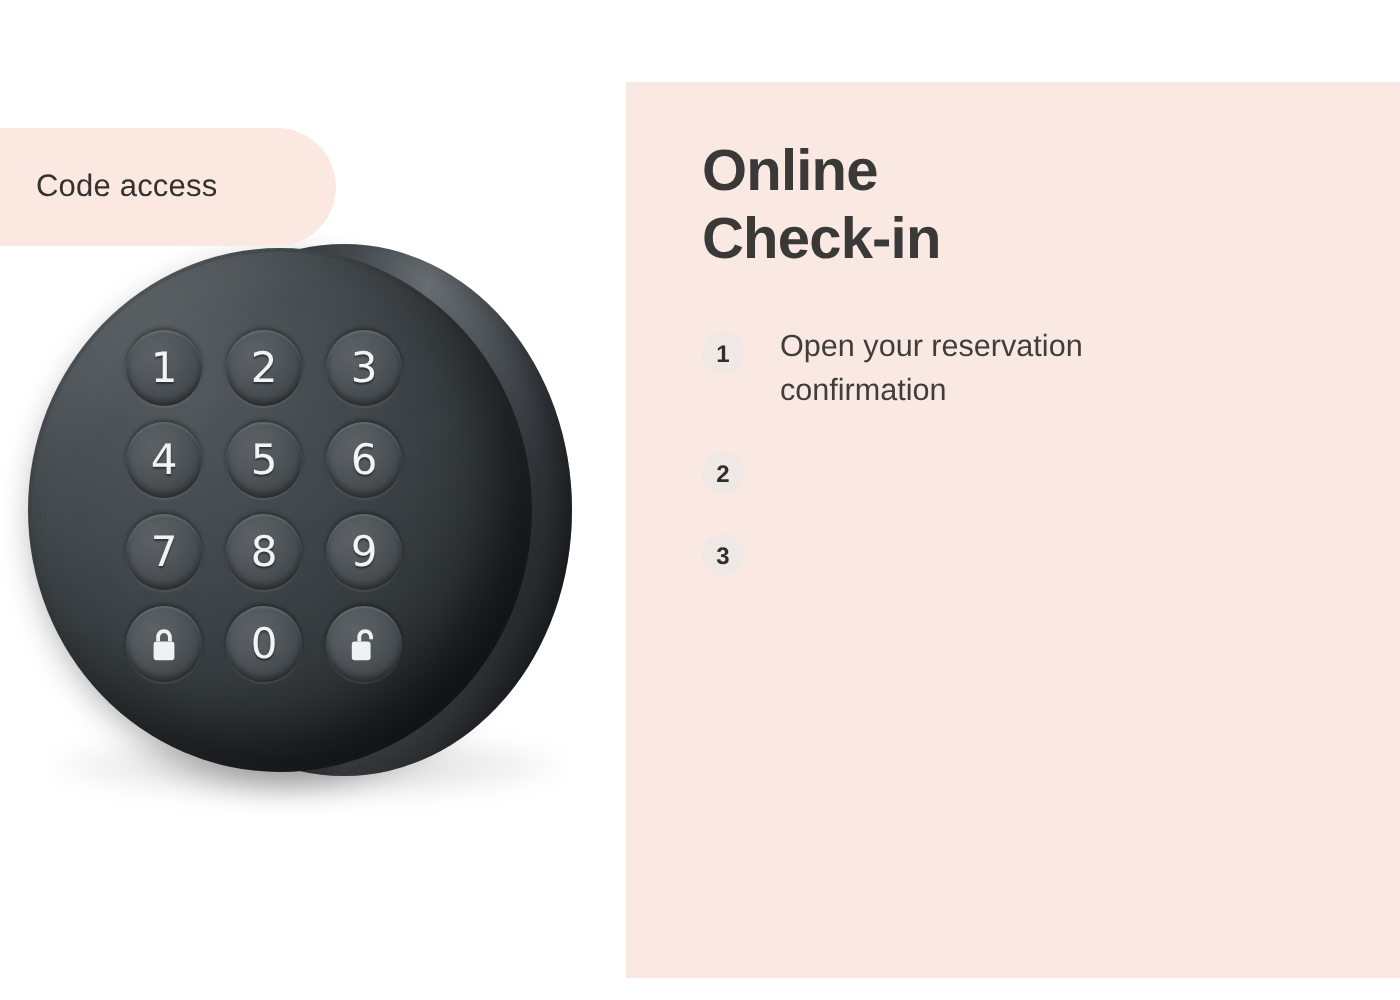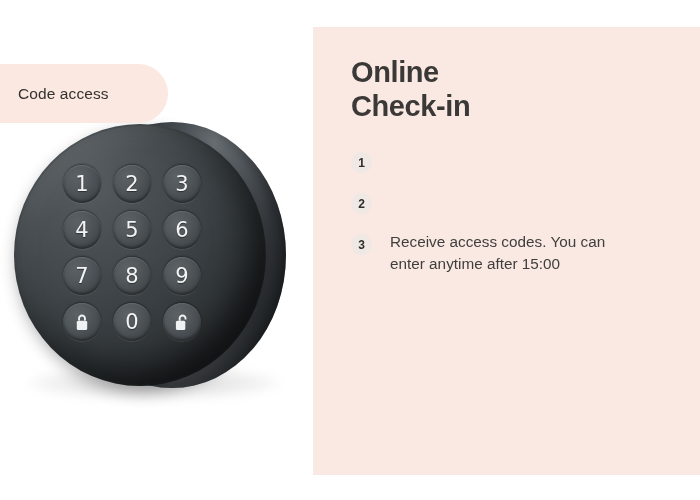--- a/index.html
+++ b/index.html
@@ -162,21 +162,21 @@
     font-size: 15.5px;
     color: #34312f;
     font-family: Liberation Sans, sans-serif;
     letter-spacing: 0.1px;
     white-space: nowrap;
   }
 
   
   #info-panel {
     position: absolute;
-    left: 313px; top: 27px;
+    left: 313px; top: 41px;
     width: 387px; height: 448px;
     background: #fae9e2;
     box-sizing: border-box;
     padding: 28px 34px 0 38px;
   }
 
   #panel-title {
     font-size: 29px;
     line-height: 1.18;
     font-weight: bold;
@@ -289,28 +289,28 @@
 
   <div id="info-panel">
 
     <h1 id="panel-title">Online
 Check-in</h1>
 
     <ul id="steps-list">
 
       <li class="step">
         <span class="step-badge">1</span>
+        <span class="step-text">Open your reservation confirmation</span>
       </li>
 
       <li class="step">
         <span class="step-badge">2</span>
       </li>
 
       <li class="step">
         <span class="step-badge">3</span>
-        <span class="step-text">Receive access codes. You can enter anytime after 15:00</span>
       </li>
 
     </ul>
 
   </div>
 
 </div>
 
 </body></html>

